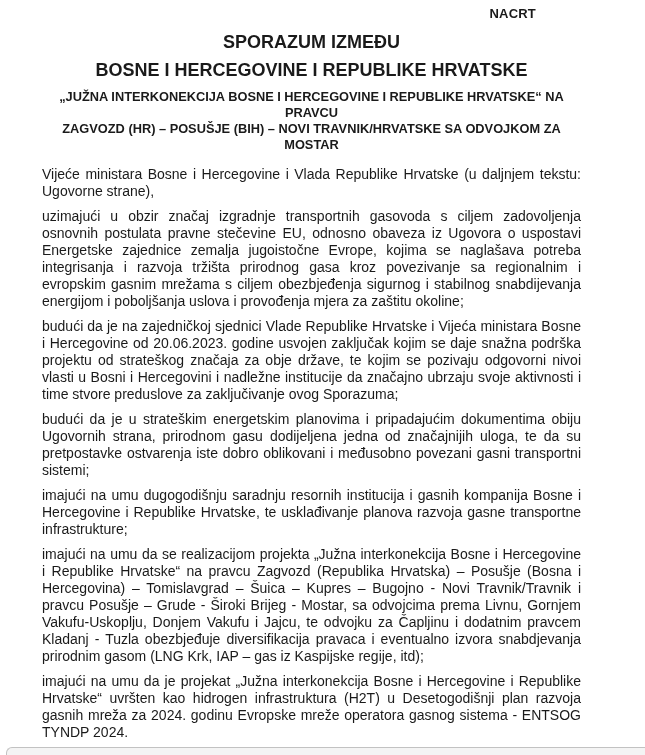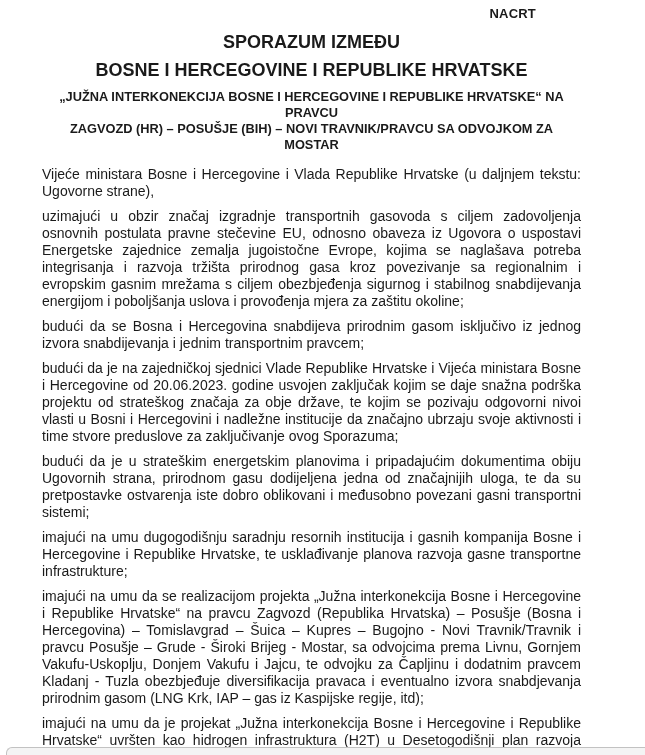--- a/index.html
+++ b/index.html
@@ -76,27 +76,26 @@
 
     <div class="draft">NACRT</div>
 
     <div class="hline h1">SPORAZUM IZMEĐU</div>
 
     <div class="hline h2">BOSNE I HERCEGOVINE I REPUBLIKE HRVATSKE</div>
 
 
     <div class="doc-title">
       <div>„JUŽNA INTERKONEKCIJA BOSNE I HERCEGOVINE I REPUBLIKE HRVATSKE“ NA PRAVCU</div>
-      <div>ZAGVOZD (HR) – POSUŠJE (BIH) – NOVI TRAVNIK/PRAVCU SA ODVOJKOM ZA MOSTAR</div>
+      <div>ZAGVOZD (HR) – POSUŠJE (BIH) – NOVI TRAVNIK/HRVATSKE SA ODVOJKOM ZA MOSTAR</div>
     </div>
 
     <div class="doc-body">
       <p>Vijeće ministara Bosne i Hercegovine i Vlada Republike Hrvatske (u daljnjem tekstu: Ugovorne strane),</p>
       <p>uzimajući u obzir značaj izgradnje transportnih gasovoda s ciljem zadovoljenja osnovnih postulata pravne stečevine EU, odnosno obaveza iz Ugovora o uspostavi Energetske zajednice zemalja jugoistočne Evrope, kojima se naglašava potreba integrisanja i razvoja tržišta prirodnog gasa kroz povezivanje sa regionalnim i evropskim gasnim mrežama s ciljem obezbjeđenja sigurnog i stabilnog snabdijevanja energijom i poboljšanja uslova i provođenja mjera za zaštitu okoline;</p>
-      <p>budući da se Bosna i Hercegovina snabdijeva prirodnim gasom isključivo iz jednog izvora snabdijevanja i jednim transportnim pravcem;</p>
       <p>budući da je na zajedničkoj sjednici Vlade Republike Hrvatske i Vijeća ministara Bosne i Hercegovine od 20.06.2023. godine usvojen zaključak kojim se daje snažna podrška projektu od strateškog značaja za obje države, te kojim se pozivaju odgovorni nivoi vlasti u Bosni i Hercegovini i nadležne institucije da značajno ubrzaju svoje aktivnosti i time stvore preduslove za zaključivanje ovog Sporazuma;</p>
       <p>budući da je u strateškim energetskim planovima i pripadajućim dokumentima obiju Ugovornih strana, prirodnom gasu dodijeljena jedna od značajnijih uloga, te da su pretpostavke ostvarenja iste dobro oblikovani i međusobno povezani gasni transportni sistemi;</p>
       <p>imajući na umu dugogodišnju saradnju resornih institucija i gasnih kompanija Bosne i Hercegovine i Republike Hrvatske, te usklađivanje planova razvoja gasne transportne infrastrukture;</p>
       <p>imajući na umu da se realizacijom projekta „Južna interkonekcija Bosne i Hercegovine i Republike Hrvatske“ na pravcu Zagvozd (Republika Hrvatska) – Posušje (Bosna i Hercegovina) – Tomislavgrad – Šuica – Kupres – Bugojno - Novi Travnik/Travnik i pravcu Posušje – Grude - Široki Brijeg - Mostar, sa odvojcima prema Livnu, Gornjem Vakufu-Uskoplju, Donjem Vakufu i Jajcu, te odvojku za Čapljinu i dodatnim pravcem Kladanj - Tuzla obezbjeđuje diversifikacija pravaca i eventualno izvora snabdjevanja prirodnim gasom (LNG Krk, IAP – gas iz Kaspijske regije, itd);</p>
       <p>imajući na umu da je projekat „Južna interkonekcija Bosne i Hercegovine i Republike Hrvatske“ uvršten kao hidrogen infrastruktura (H2T) u Desetogodišnji plan razvoja gasnih mreža za 2024. godinu Evropske mreže operatora gasnog sistema - ENTSOG TYNDP 2024.</p>
 
     </div>
 
   </div>
 

